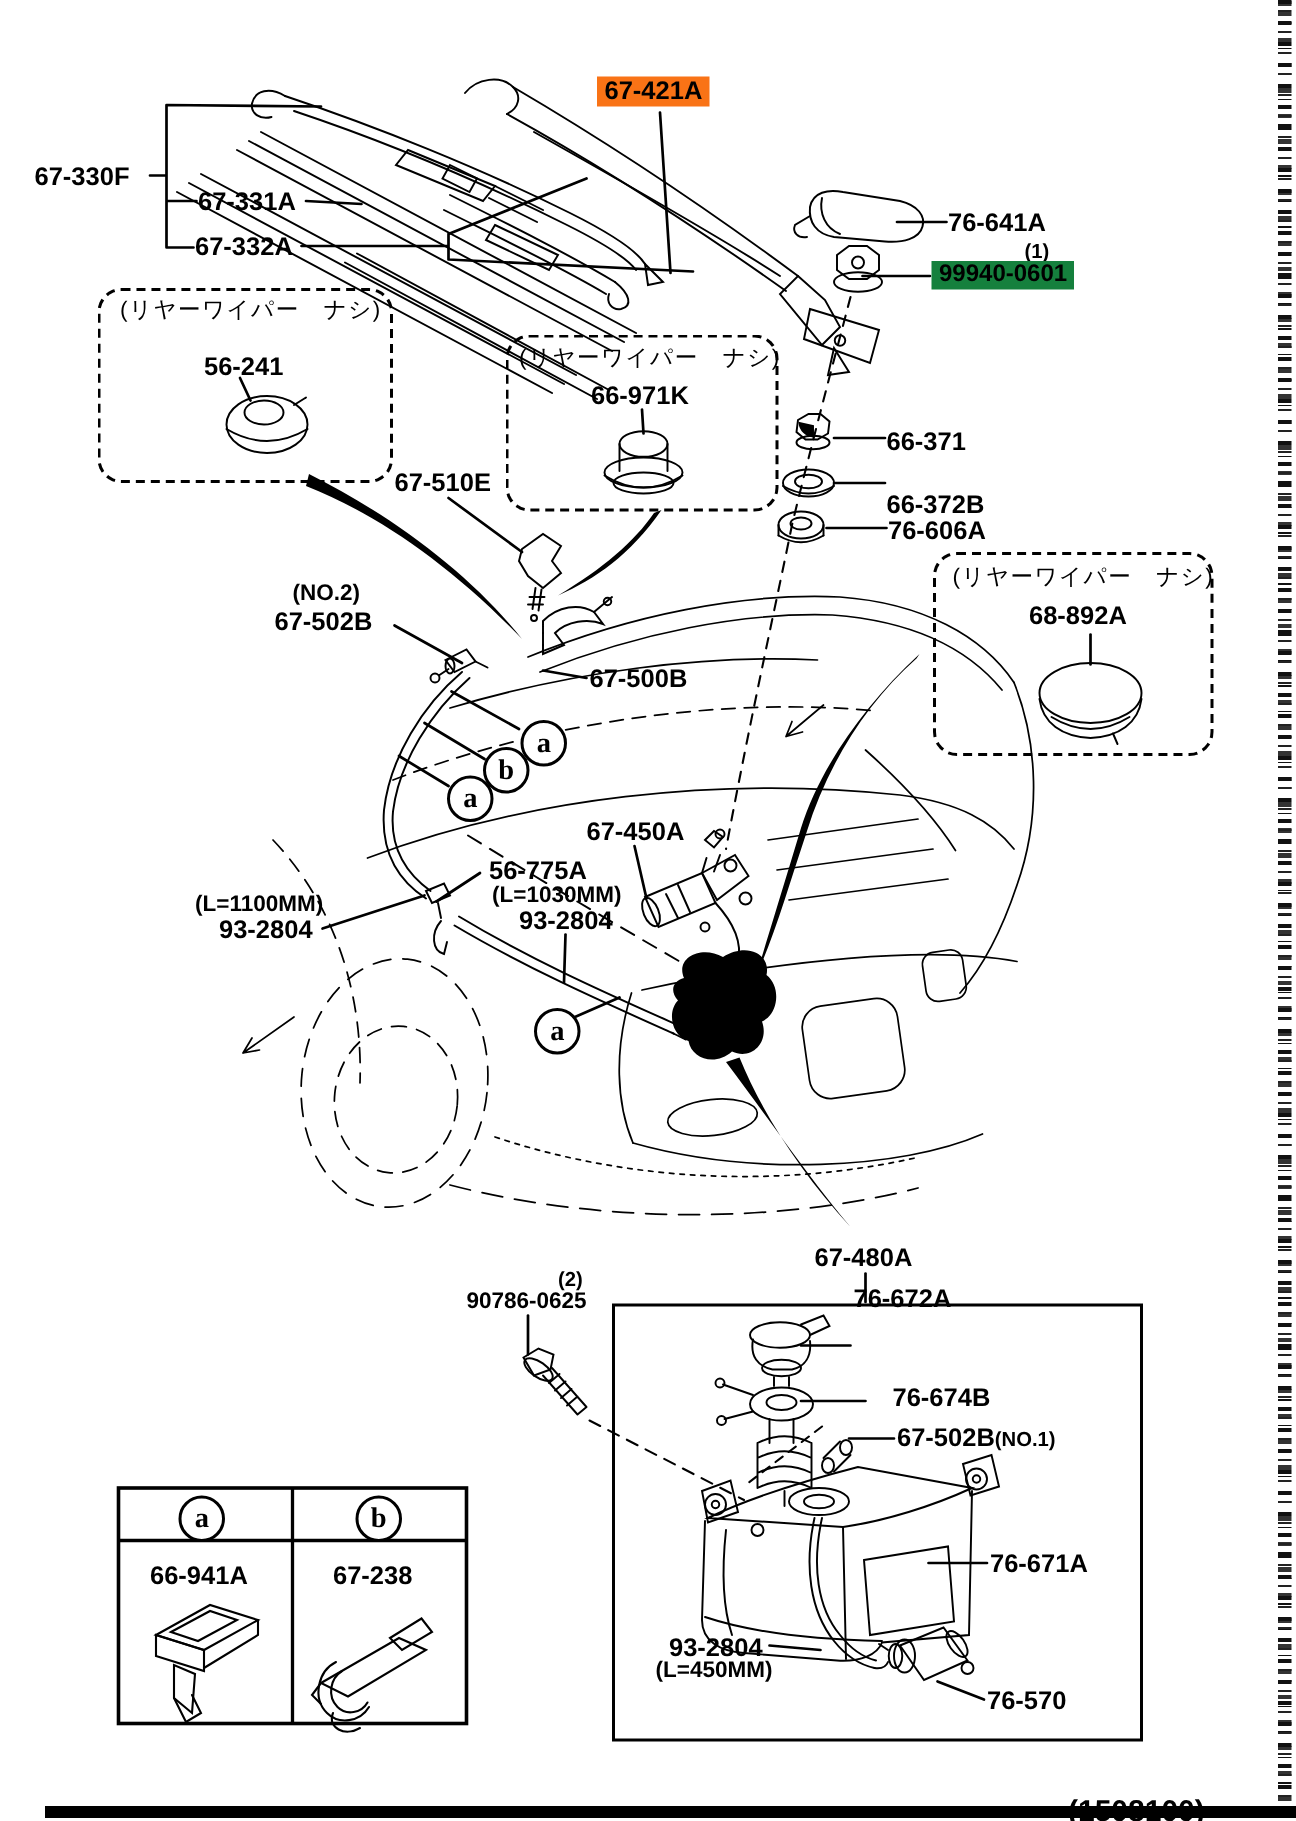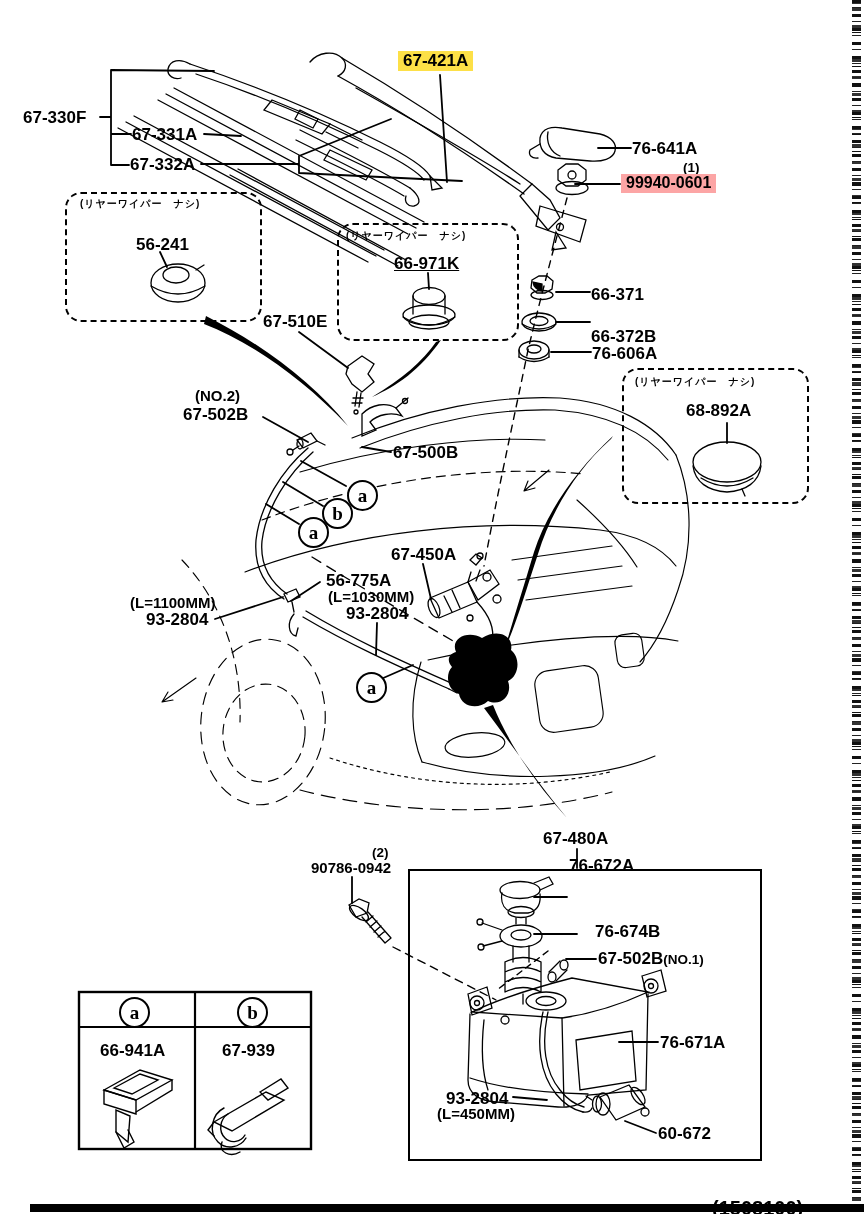--- a/index.html
+++ b/index.html
@@ -1,21 +1,21 @@
 <!DOCTYPE html>
 <html><head>
 <meta charset="utf-8">
 <style>
   html,body{margin:0;padding:0;background:#fff;}
   #page{position:relative;width:864px;height:1214px;background:#fff;overflow:hidden;
         font-family:"Liberation Sans",sans-serif;color:#000;}
   .lbl{position:absolute;font:700 17px "Liberation Sans",sans-serif;white-space:nowrap;line-height:1.05;}
   .sm{font-size:15px;}
   .xs{font-size:13.5px;}
-  .jp{font-size:10px;font-weight:700;letter-spacing:1px;}
+  .jp{font-size:15px;font-weight:400;letter-spacing:1px;}
   .hl{padding:1px 5px;}
   .marker{position:absolute;width:27px;height:27px;border:2.3px solid #000;border-radius:50%;
           background:#fff;display:flex;align-items:center;justify-content:center;
           font:700 19px "Liberation Serif",serif;}
   .dashed-box{position:absolute;border:2.6px dashed #000;border-radius:16px;background:transparent;}
   .solid-box{position:absolute;border:2.2px solid #000;background:transparent;}
   #svgart{position:absolute;left:0;top:0;}
   #edge-noise{position:absolute;top:0;left:852px;width:9px;height:1214px;
     background:
       repeating-linear-gradient(180deg,#111 0 3px,transparent 3px 7px,#222 7px 8px,transparent 8px 14px),
@@ -262,29 +262,29 @@
   </svg>
 
   <div class="dashed-box" style="left:65px;top:192px;width:193px;height:126px;"></div>
   <div class="dashed-box" style="left:337px;top:223px;width:178px;height:114px;"></div>
   <div class="dashed-box" style="left:622px;top:368px;width:183px;height:132px;"></div>
   <div class="solid-box" style="left:408px;top:869px;width:350px;height:288px;"></div>
 
   <div class="lbl" style="left:23px;top:109px;">67-330F</div>
   <div class="lbl" style="left:132px;top:126px;">67-331A</div>
   <div class="lbl" style="left:130px;top:156px;">67-332A</div>
-  <div class="lbl hl" style="left: 398px; top: 51px; background: #fde047;">67-421A</div>
+  <div class="lbl hl" style="left: 398px; top: 51px; background: #f97316;">67-421A</div>
   <div class="lbl" style="left:632px;top:140px;">76-641A</div>
   <div class="lbl xs" style="left:683px;top:161px;">(1)</div>
-  <div class="lbl hl" style="left: 621px; top: 174px; font-size: 16px; background: #fca5a5;">99940-0601</div>
+  <div class="lbl hl" style="left: 621px; top: 174px; font-size: 16px; background: #15803d;">99940-0601</div>
 
   <div class="lbl jp" style="left:80px;top:199px;">(リヤーワイパー　ナシ)</div>
   <div class="lbl" style="left:136px;top:236px;">56-241</div>
   <div class="lbl jp" style="left:346px;top:231px;">(リヤーワイパー　ナシ)</div>
-  <div class="lbl" style="left:394px;top:255px;text-decoration:underline;">66-971K</div>
+  <div class="lbl" style="left:394px;top:255px;">66-971K</div>
   <div class="lbl" style="left:591px;top:286px;">66-371</div>
   <div class="lbl" style="left:591px;top:328px;">66-372B</div>
   <div class="lbl" style="left:592px;top:345px;">76-606A</div>
 
   <div class="lbl" style="left:263px;top:313px;">67-510E</div>
   <div class="lbl sm" style="left:195px;top:388px;">(NO.2)</div>
   <div class="lbl" style="left:183px;top:406px;">67-502B</div>
   <div class="lbl" style="left:393px;top:444px;text-align:center;">67-500B</div>
 
   <div class="lbl jp" style="left:635px;top:377px;">(リヤーワイパー　ナシ)</div>
@@ -292,38 +292,38 @@
 
   <div class="lbl" style="left:391px;top:546px;">67-450A</div>
   <div class="lbl" style="left:326px;top:572px;">56-775A</div>
   <div class="lbl sm" style="left:328px;top:589px;">(L=1030MM)</div>
   <div class="lbl" style="left:346px;top:605px;">93-2804</div>
   <div class="lbl sm" style="left:130px;top:595px;">(L=1100MM)</div>
   <div class="lbl" style="left:146px;top:611px;">93-2804</div>
 
   <div class="lbl" style="left:543px;top:830px;">67-480A</div>
   <div class="lbl xs" style="left:372px;top:846px;">(2)</div>
-  <div class="lbl" style="left:311px;top:860px;font-size:15px;">90786-0942</div>
+  <div class="lbl" style="left:311px;top:860px;font-size:15px;">90786-0625</div>
   <div class="lbl" style="left:569px;top:857px;">76-672A</div>
   <div class="lbl" style="left:579px;top:923px;margin-left:16px;">76-674B</div>
   <div class="lbl" style="left:598px;top:950px;text-align:right;">
     <span>67-502B</span><span class="xs">(NO.1)</span>
   </div>
   <div class="lbl" style="left:660px;top:1034px;">76-671A</div>
   <div class="lbl" style="left:446px;top:1090px;">93-2804</div>
   <div class="lbl sm" style="left:437px;top:1106px;">(L=450MM)</div>
-  <div class="lbl" style="left:658px;top:1125px;">60-672</div>
+  <div class="lbl" style="left:658px;top:1125px;">76-570</div>
 
   <div class="marker" style="left:347px;top:480px;">a</div>
   <div class="marker" style="left:322px;top:498px;">b</div>
   <div class="marker" style="left:298px;top:517px;">a</div>
   <div class="marker" style="left:356px;top:672px;">a</div>
 
   <div class="marker" style="left:119px;top:997px;">a</div>
   <div class="marker" style="left:237px;top:997px;">b</div>
   <div class="lbl" style="left:100px;top:1042px;">66-941A</div>
-  <div class="lbl" style="left:222px;top:1042px;">67-939</div>
+  <div class="lbl" style="left:222px;top:1042px;">67-238</div>
 
   <div id="edge-noise"></div>
   <div id="bottom-bar"></div>
   <div id="footer-code">(1508100)</div>
 
 </div>
 
 </body></html>

